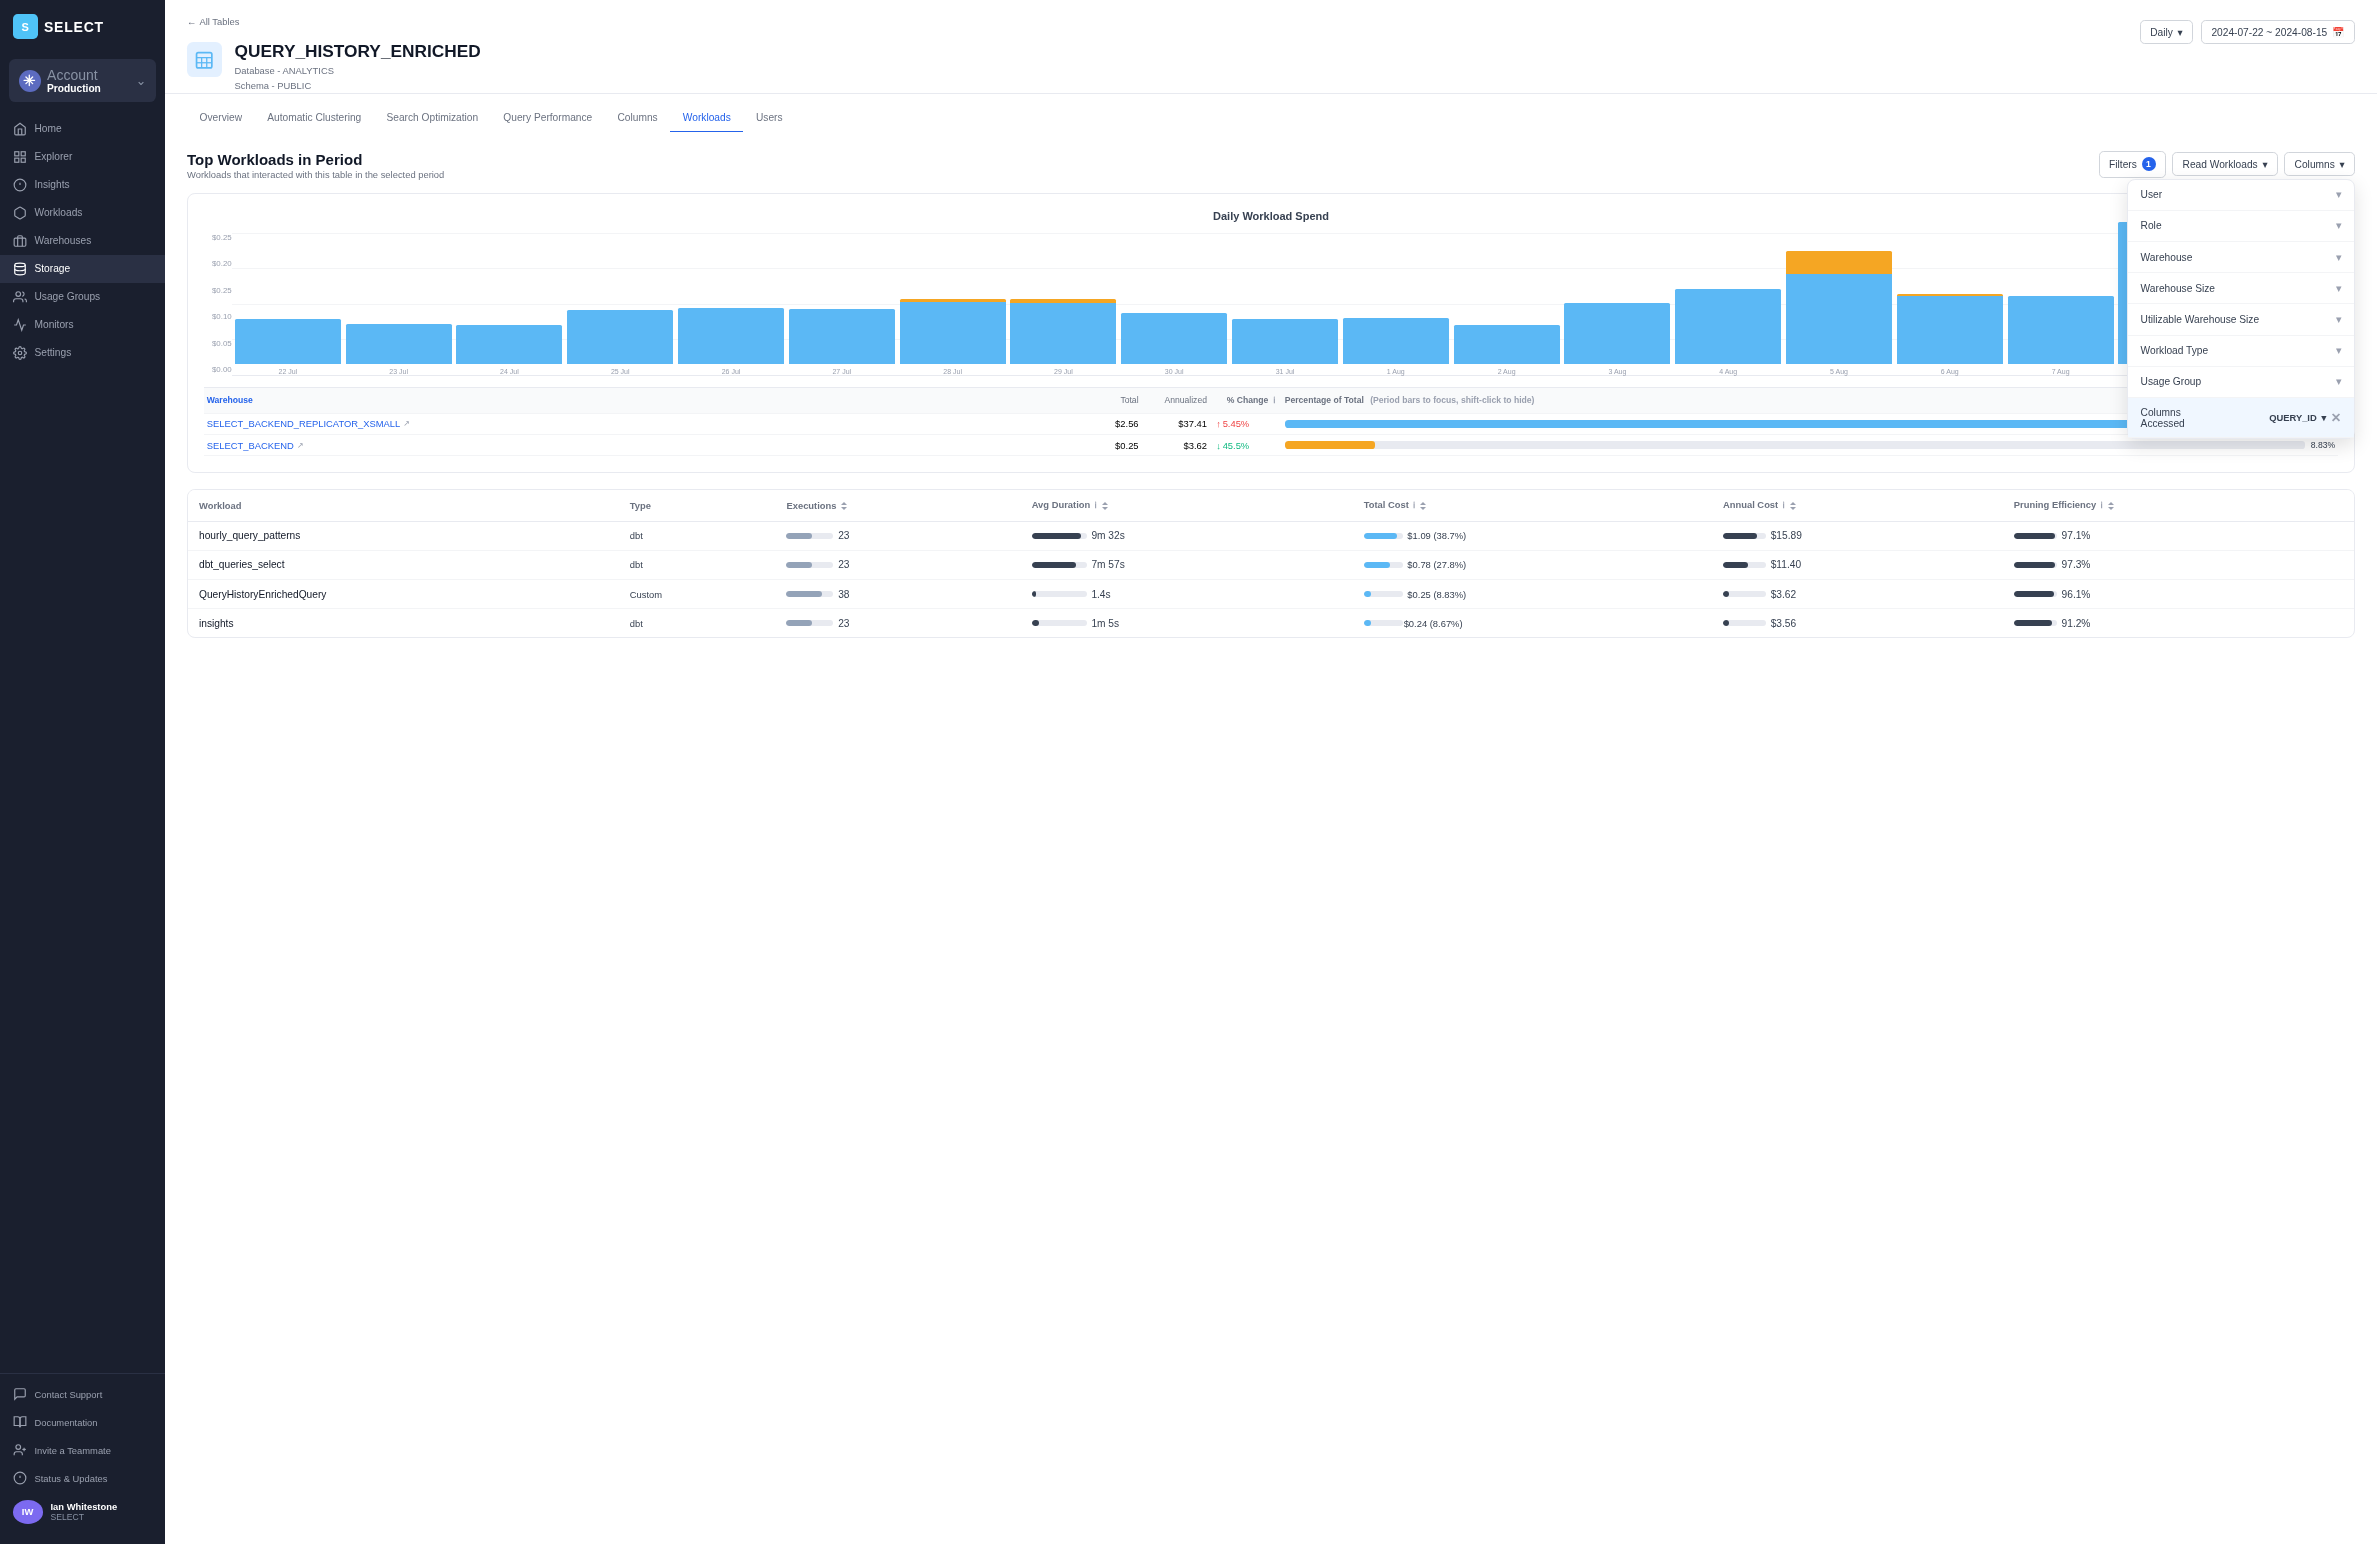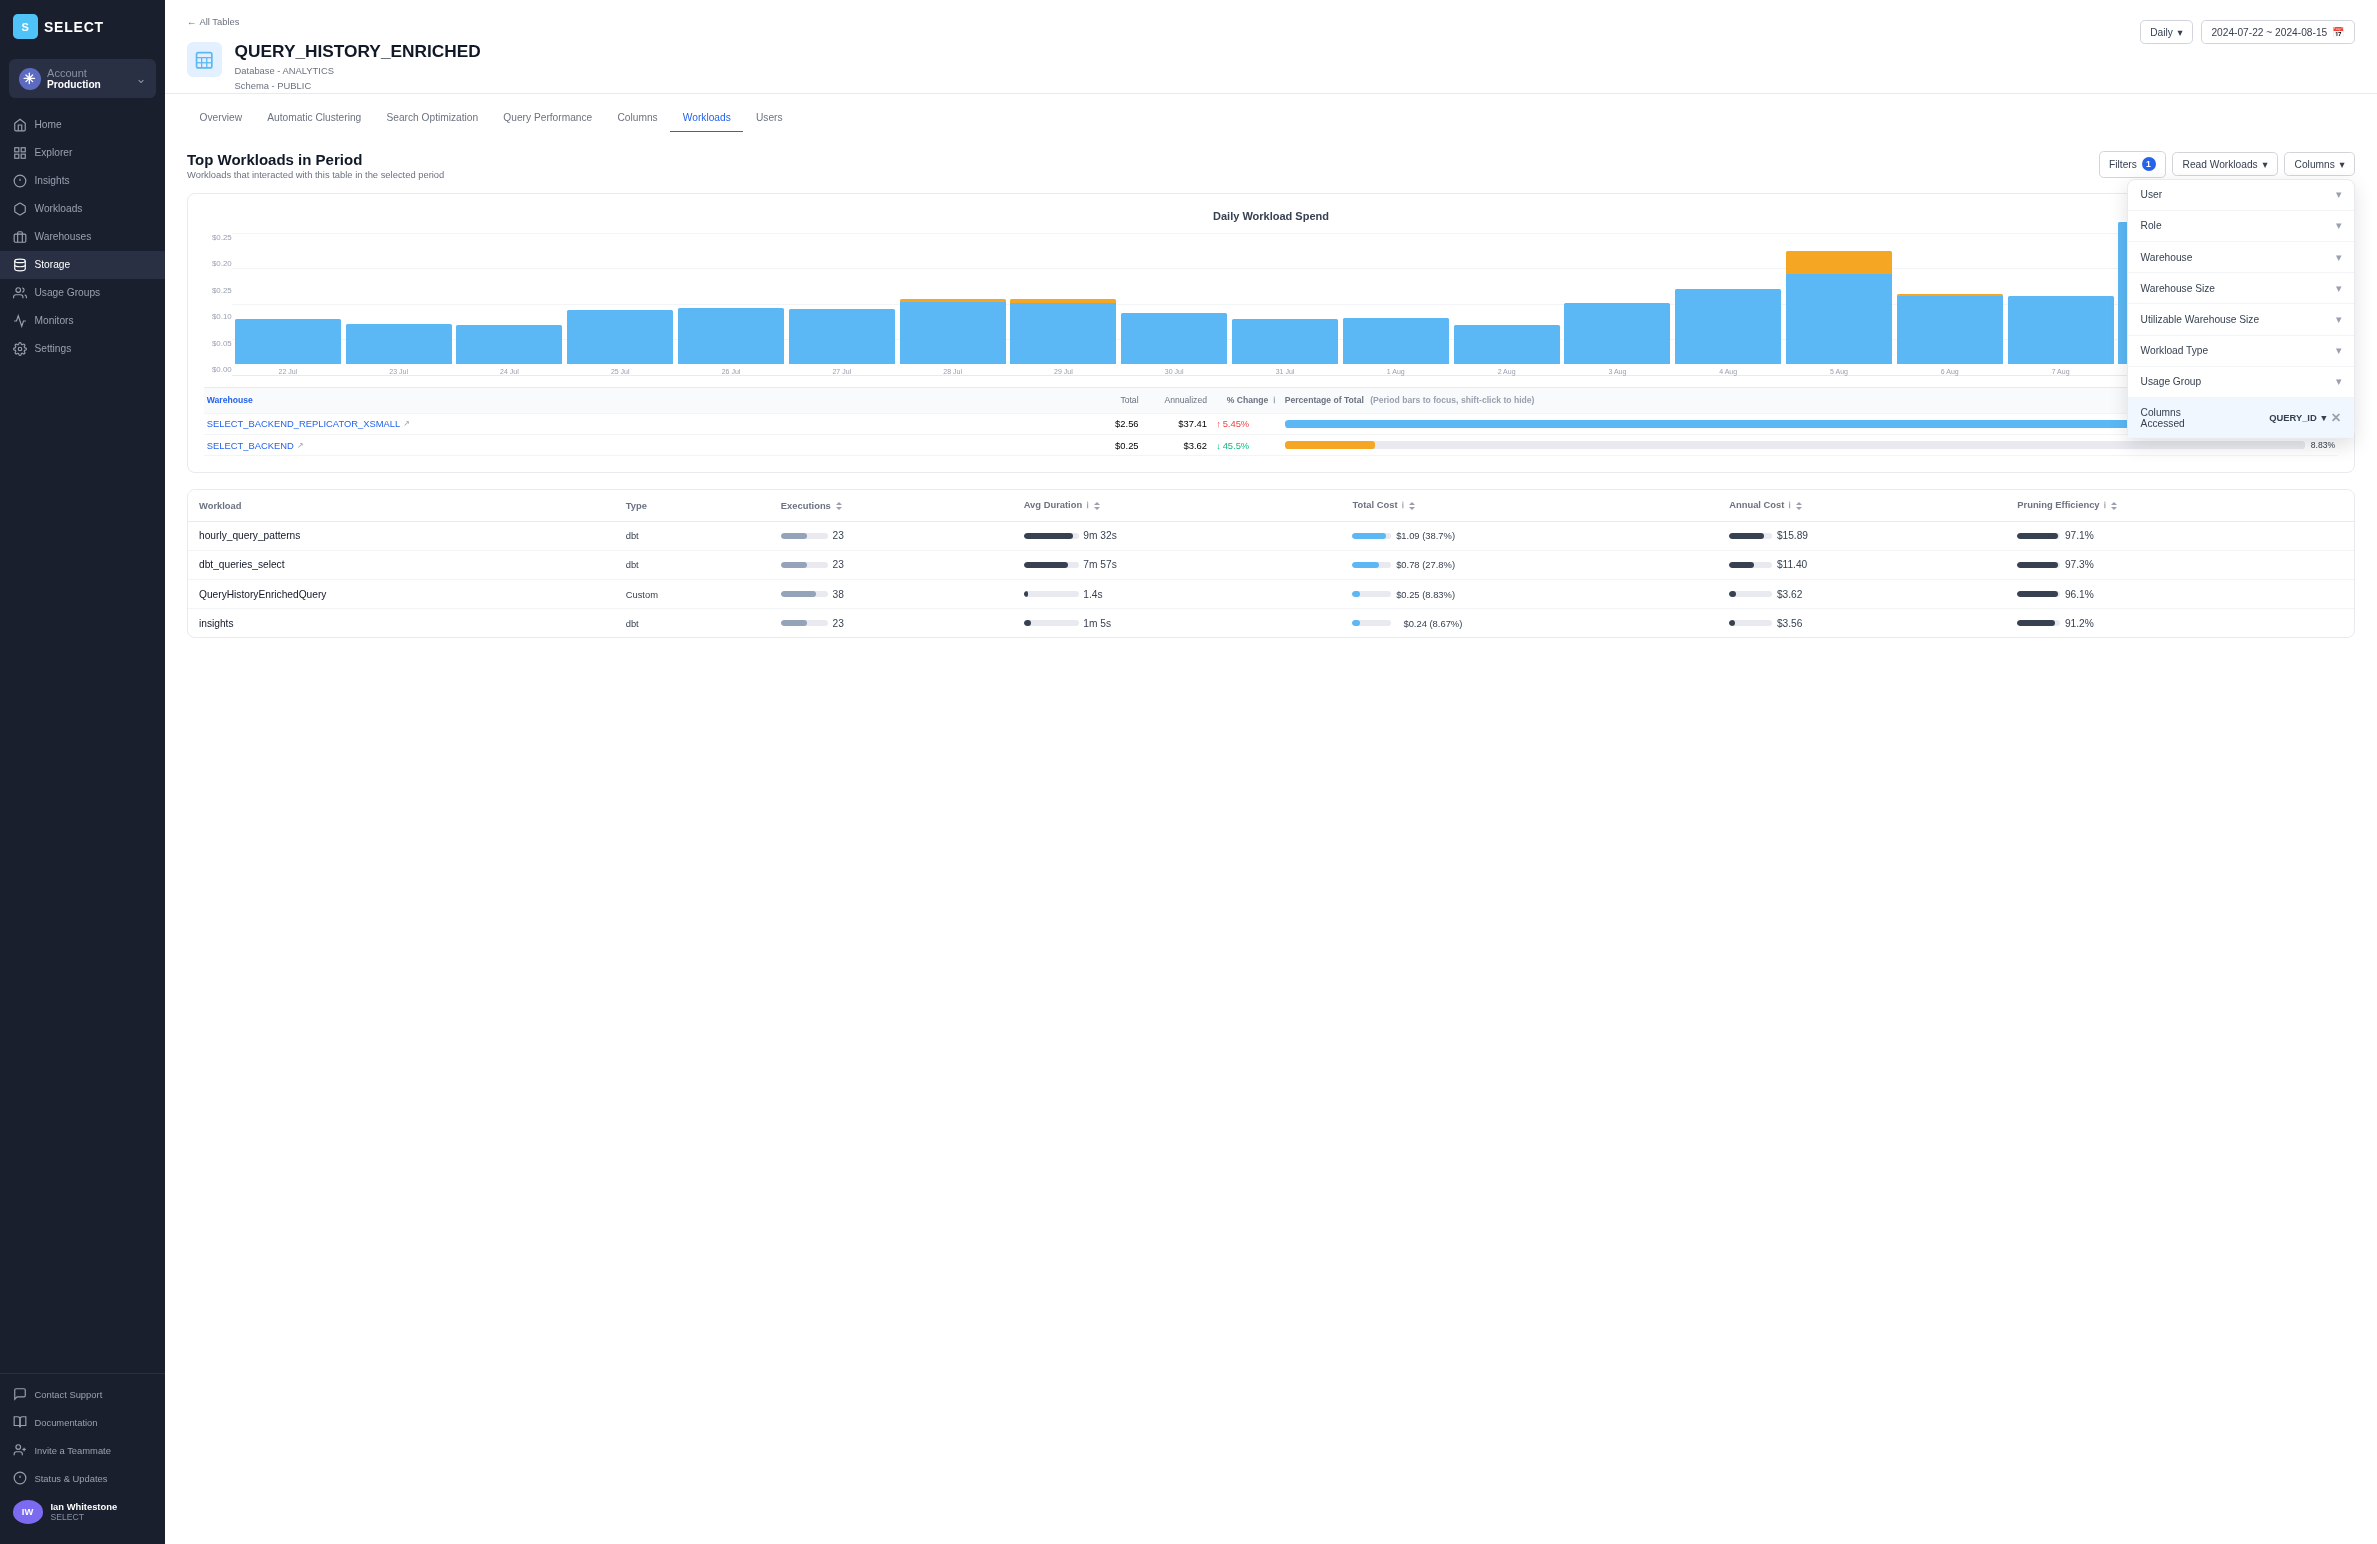--- a/index.html
+++ b/index.html
@@ -7,21 +7,21 @@
 
     
     .sidebar { width: 165px; background: #1a1f2e; color: #cdd0d8; display: flex; flex-direction: column; flex-shrink: 0; height: 100vh; overflow-y: auto; }
     .sidebar-logo { display: flex; align-items: center; gap: 6.3px; padding: 14px 12.6px; }
     .logo-icon { width: 25px; height: 25px; background: #4fc3f7; border-radius: 4.7px; display: flex; align-items: center; justify-content: center; color: white; font-weight: 900; font-size: 11px; }
     .logo-text { color: white; font-weight: 700; font-size: 14px; letter-spacing: 0.8px; }
     .account-selector { margin: 6.3px 9.4px; background: #2a3044; border-radius: 6.3px; padding: 7.9px 9.4px; display: flex; align-items: center; gap: 6.3px; cursor: pointer; }
     .account-icon { width: 22px; height: 22px; background: #5c6bc0; border-radius: 50%; display: flex; align-items: center; justify-content: center; }
     .account-icon svg { width: 12.6px; height: 12.6px; fill: white; }
     .account-info { flex: 1; }
-    .account-label { font-size: 11px; color: #8892a4; }
+    .account-label { font-size: 14px; color: #8892a4; }
     .account-name { font-size: 10.2px; color: white; font-weight: 600; }
     .account-chevron { color: #8892a4; font-size: 12.6px; }
     .nav-section { padding: 6.3px 0; flex: 1; }
     .nav-item { display: flex; align-items: center; gap: 7.9px; padding: 7px 12.6px; cursor: pointer; color: #9aa0af; font-size: 10.2px; border-radius: 0; transition: background 0.1s; }
     .nav-item.active { background: #2a3044; color: white; }
     .nav-item svg { width: 14px; height: 14px; flex-shrink: 0; }
     .sidebar-bottom { padding: 6.3px 0 12.6px; border-top: 0.8px solid #2a3044; }
     .sidebar-bottom .nav-item { font-size: 9.4px; }
     .user-info { display: flex; align-items: center; gap: 7.9px; padding: 7.9px 12.6px; cursor: pointer; }
     .user-avatar { width: 30px; height: 23.6px; background: #7c6af0; border-radius: 50%; display: flex; align-items: center; justify-content: center; color: white; font-size: 9.4px; font-weight: 600; overflow: hidden; }
@@ -741,21 +741,21 @@
     </td>
     <td>
       <div class="duration-cell">
         <div class="mini-bar-bg" style="width:55px;">
           <div class="mini-bar-fill" style="width:14%;background:#374151;"></div>
         </div>
         <span>1m 5s</span>
       </div>
     </td>
     <td>
-      <div style="display:flex;align-items:center;gap:12px;">
+      <div style="display:flex;align-items:center;gap:1px;">
         <div class="mini-bar-bg" style="width:39px;">
           <div class="mini-bar-fill blue" style="width:19%;"></div>
         </div>
         <span class="cost-cell">$0.24 (8.67%)</span>
       </div>
     </td>
     <td>
       <div class="annual-cost-cell">
         <div class="mini-bar-bg" style="width:43px;">
           <div class="mini-bar-fill" style="width:14%;background:#374151;"></div>

